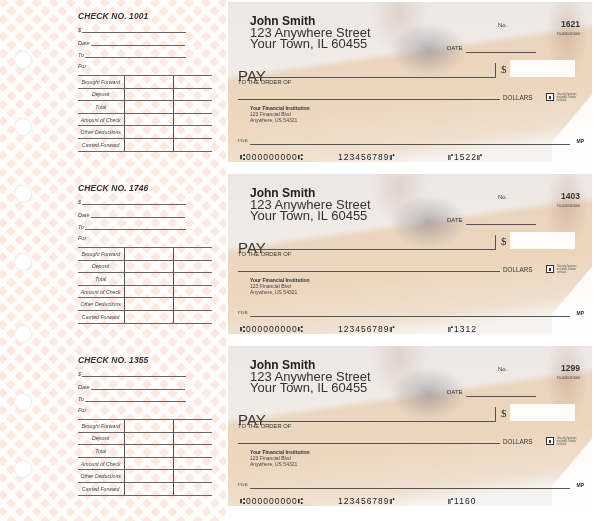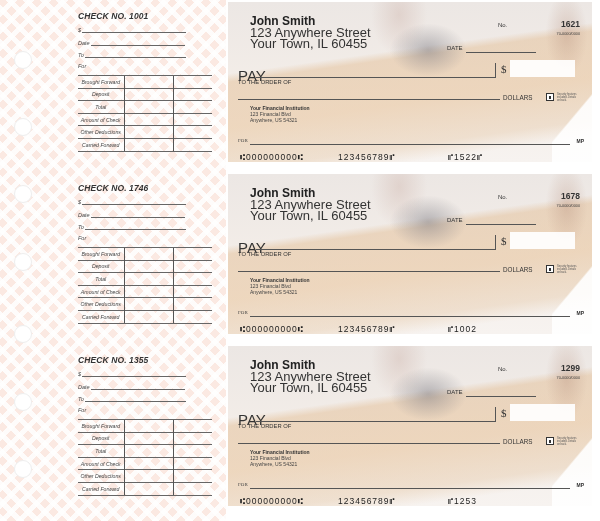--- a/index.html
+++ b/index.html
@@ -275,21 +275,21 @@
     <div class="ck-micr" style="left:12px">⑆000000000⑆</div>
     <div class="ck-micr" style="left:110px">123456789⑈</div>
     <div class="ck-micr" style="left:220px">⑈1522⑈</div>
   </div>
     <div class="check" style="top: 174px;">
     <div class="fold"></div>
     <div class="ck-name">John Smith</div>
     <div class="ck-addr" style="top:23px">123 Anywhere Street</div>
     <div class="ck-addr" style="top:34px">Your Town, IL 60455</div>
     <div class="ck-no-label">No.</div>
-    <div class="ck-no">1678</div>
+    <div class="ck-no">1403</div>
     <div class="ck-routing">70-0000/0000</div>
     <div class="ck-date-label">DATE</div>
     <div class="ck-date-line"></div>
     <div class="ck-pay">PAY</div>
     <div class="ck-pay-line"></div>
     <div class="ck-pay-vbar"></div>
     <div class="ck-order">TO THE ORDER OF</div>
     <div class="ck-dollar">$</div>
     <div class="ck-amount-box"></div>
     <div class="ck-words-line"></div>
@@ -297,21 +297,21 @@
     <div class="ck-lock"></div>
     <div class="ck-secure">Security features included. Details on back.</div>
     <div class="ck-bank">Your Financial Institution</div>
     <div class="ck-bank-addr" style="top:109px">123 Financial Blvd</div>
     <div class="ck-bank-addr" style="top:115px">Anywhere, US 54321</div>
     <div class="ck-for">FOR</div>
     <div class="ck-for-line"></div>
     <div class="ck-mp">MP</div>
     <div class="ck-micr" style="left:12px">⑆000000000⑆</div>
     <div class="ck-micr" style="left:110px">123456789⑈</div>
-    <div class="ck-micr" style="left:220px">⑈1002</div>
+    <div class="ck-micr" style="left:220px">⑈1312</div>
   </div>
     <div class="check" style="top: 346px;">
     <div class="fold"></div>
     <div class="ck-name">John Smith</div>
     <div class="ck-addr" style="top:23px">123 Anywhere Street</div>
     <div class="ck-addr" style="top:34px">Your Town, IL 60455</div>
     <div class="ck-no-label">No.</div>
     <div class="ck-no">1299</div>
     <div class="ck-routing">70-0000/0000</div>
     <div class="ck-date-label">DATE</div>
@@ -327,15 +327,15 @@
     <div class="ck-lock"></div>
     <div class="ck-secure">Security features included. Details on back.</div>
     <div class="ck-bank">Your Financial Institution</div>
     <div class="ck-bank-addr" style="top:109px">123 Financial Blvd</div>
     <div class="ck-bank-addr" style="top:115px">Anywhere, US 54321</div>
     <div class="ck-for">FOR</div>
     <div class="ck-for-line"></div>
     <div class="ck-mp">MP</div>
     <div class="ck-micr" style="left:12px">⑆000000000⑆</div>
     <div class="ck-micr" style="left:110px">123456789⑈</div>
-    <div class="ck-micr" style="left:220px">⑈1253</div>
+    <div class="ck-micr" style="left:220px">⑈1160</div>
   </div>
   </div>
 
 </body></html>

